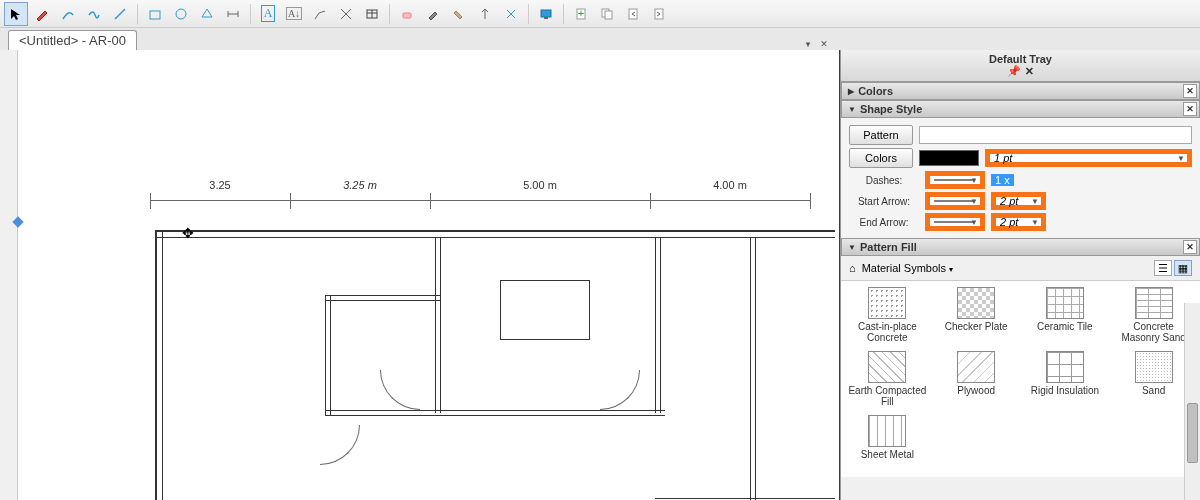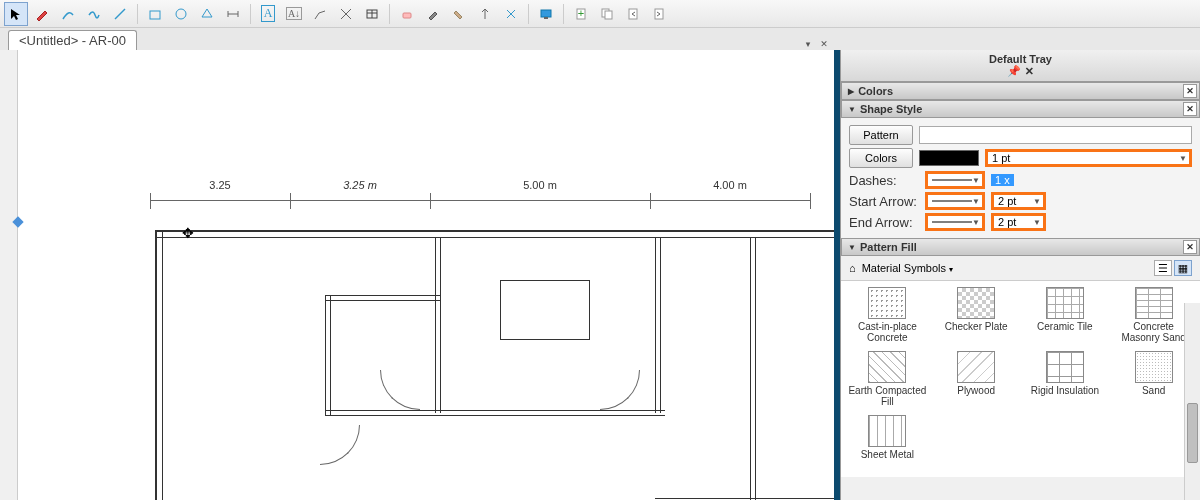--- a/index.html
+++ b/index.html
@@ -12,21 +12,21 @@
 .tool-sep { width: 1px; height: 20px; background: #ccc; margin: 0 3px; }
 
 
 .tabbar { height: 22px; background: #e8e8e8; display: flex; align-items: flex-end; padding-left: 8px; position: relative; }
 .tab { background: #fff; border: 1px solid #999; border-bottom: none; padding: 2px 10px; font-size: 13px; color: #444; border-radius: 3px 3px 0 0; }
 .tab-close { position: absolute; right: 370px; display: flex; gap: 4px; align-items: center; }
 .tab-arrow, .tab-x { width: 12px; height: 12px; cursor: pointer; font-size: 9px; color: #555; display: flex; align-items: center; justify-content: center; }
 
 
 .main { display: flex; height: calc(500px - 50px); }
-.canvas-area { flex: 1; background: #fff; position: relative; overflow: hidden; border-right: 6px solid #0c4a6e; text-align: right; }
+.canvas-area { flex: 1; background: #fff; position: relative; overflow: hidden; border-right: 1px solid #0c4a6e; text-align: right; }
 .ruler-v { position: absolute; left: 0; top: 0; width: 18px; height: 100%; background: #f0f0f0; border-right: 1px solid #ccc; }
 .ruler-mark { position: absolute; left: 14px; width: 8px; height: 8px; background: #4a90d9; transform: rotate(45deg); }
 
 
 .plan { position: absolute; left: 30px; top: 20px; }
 .dim-line { position: absolute; border-top: 1px solid #666; }
 .dim-tick { position: absolute; width: 1px; height: 16px; background: #666; top: -8px; }
 .dim-text { position: absolute; font-size: 11px; color: #333; top: -22px; transform: translateX(-50%); }
 .door-arc { position: absolute; border: 1px solid #666; border-radius: 0 0 0 100%; border-top: none; border-right: none; }
 .rect-obj { position: absolute; border: 1px solid #333; background: #fff; }
@@ -34,25 +34,25 @@
 
 
 .tray { width: 360px; background: #f0f0f0; border-left: 1px solid #999; display: flex; flex-direction: column; position: relative; }
 .tray-title { background: linear-gradient(#f0f0f0, #d8d8d8); border-bottom: 1px solid #999; padding: 3px 8px; font-weight: bold; color: #333; display: flex; justify-content: space-between; align-items: center; flex-direction: column; }
 .tray-pins { display: flex; gap: 4px; }
 .panel-header { background: linear-gradient(#e8e8e8, #c8c8c8); border: 1px solid #999; padding: 2px 6px; font-weight: bold; color: #333; display: flex; align-items: center; gap: 4px; position: relative; }
 .panel-header .tri { font-size: 8px; }
 .panel-close { position: absolute; right: 2px; width: 14px; height: 14px; border: 1px solid #999; background: #fff; display: flex; align-items: center; justify-content: center; font-size: 9px; cursor: pointer; }
 .panel-body { background: #f4f4f4; padding: 4px 8px; }
 .prop-row { display: flex; align-items: center; margin: 3px 0; gap: 6px; }
-.prop-label { width: 70px; text-align: left; color: #333; font-size: 13px; }
+.prop-label { width: 70px; text-align: center; color: #333; font-size: 10px; }
 .prop-btn { width: 64px; height: 20px; background: linear-gradient(#fefefe, #e0e0e0); border: 1px solid #999; border-radius: 2px; font-size: 11px; cursor: pointer; }
 .prop-field { flex: 1; height: 18px; border: 1px solid #aaa; background: #fff; }
 .prop-swatch { width: 60px; height: 16px; border: 1px solid #666; background: #000; }
-.prop-combo { height: 18px; border: 3px solid #f97316; background: #fff; display: flex; align-items: center; padding: 0 4px; font-size: 11px; position: relative; }
+.prop-combo { height: 18px; border: 5px solid #f97316; background: #fff; display: flex; align-items: center; padding: 0 4px; font-size: 11px; position: relative; font-style: italic; }
 .combo-arrow { position: absolute; right: 2px; font-size: 8px; color: #555; }
 .dash-sel { background: #3399ff; color: #fff; padding: 0 4px; }
 .style-btn-row { display: flex; gap: 2px; }
 .style-btn { width: 24px; height: 20px; border: 1px solid #999; background: linear-gradient(#fefefe, #e0e0e0); border-radius: 2px; cursor: pointer; display: flex; align-items: center; justify-content: center; font-size: 9px; }
 .style-btn.sel { background: linear-gradient(#c5ddf5, #9bc2ea); border-color: #5a8fc7; }
 
 
 .pattern-toolbar { display: flex; align-items: center; padding: 4px 8px; gap: 6px; border-bottom: 1px solid #ccc; }
 .view-toggle { margin-left: auto; display: flex; gap: 2px; }
 .view-btn { width: 18px; height: 16px; border: 1px solid #aaa; background: #fff; cursor: pointer; display: flex; align-items: center; justify-content: center; }

